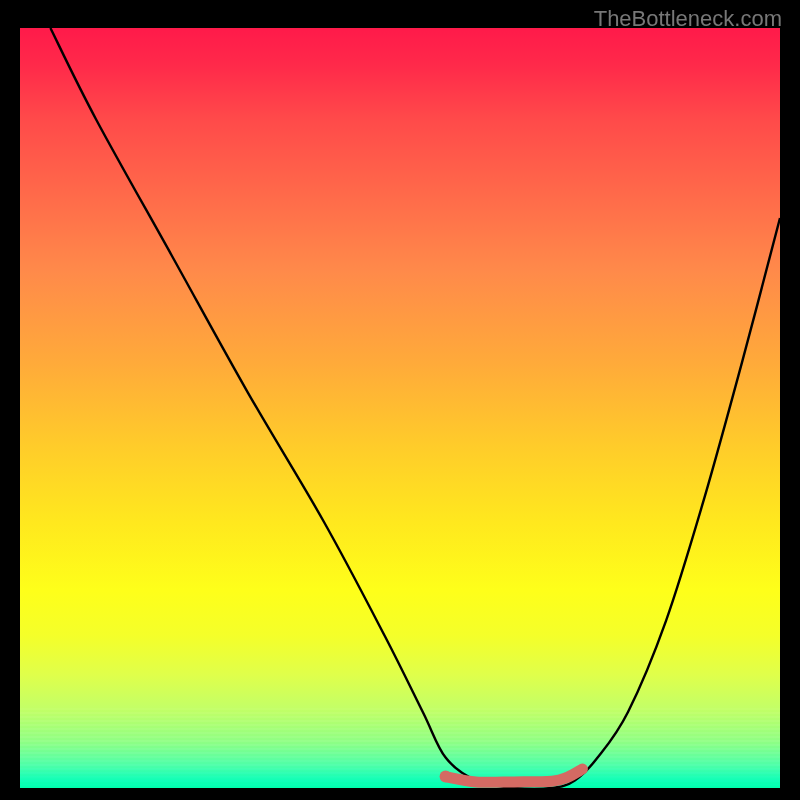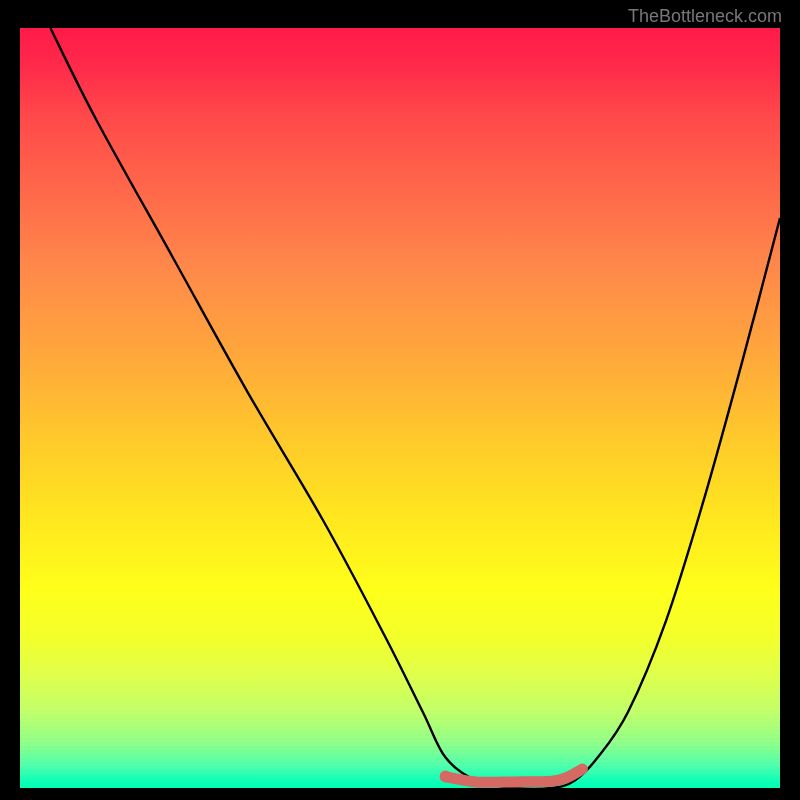--- a/index.html
+++ b/index.html
@@ -9,21 +9,21 @@
     height: 800px;
     background: #000;
     position: relative;
     font-family: Arial, sans-serif;
   }
   .watermark {
     position: absolute;
     top: 6px;
     right: 18px;
     color: #777;
-    font-size: 18px;
+    font-size: 22px;
     font-weight: normal;
     z-index: 10;
   }
   .plot-container {
     position: absolute;
     left: 20px;
     top: 28px;
     width: 760px;
     height: 760px;
     overflow: hidden;

